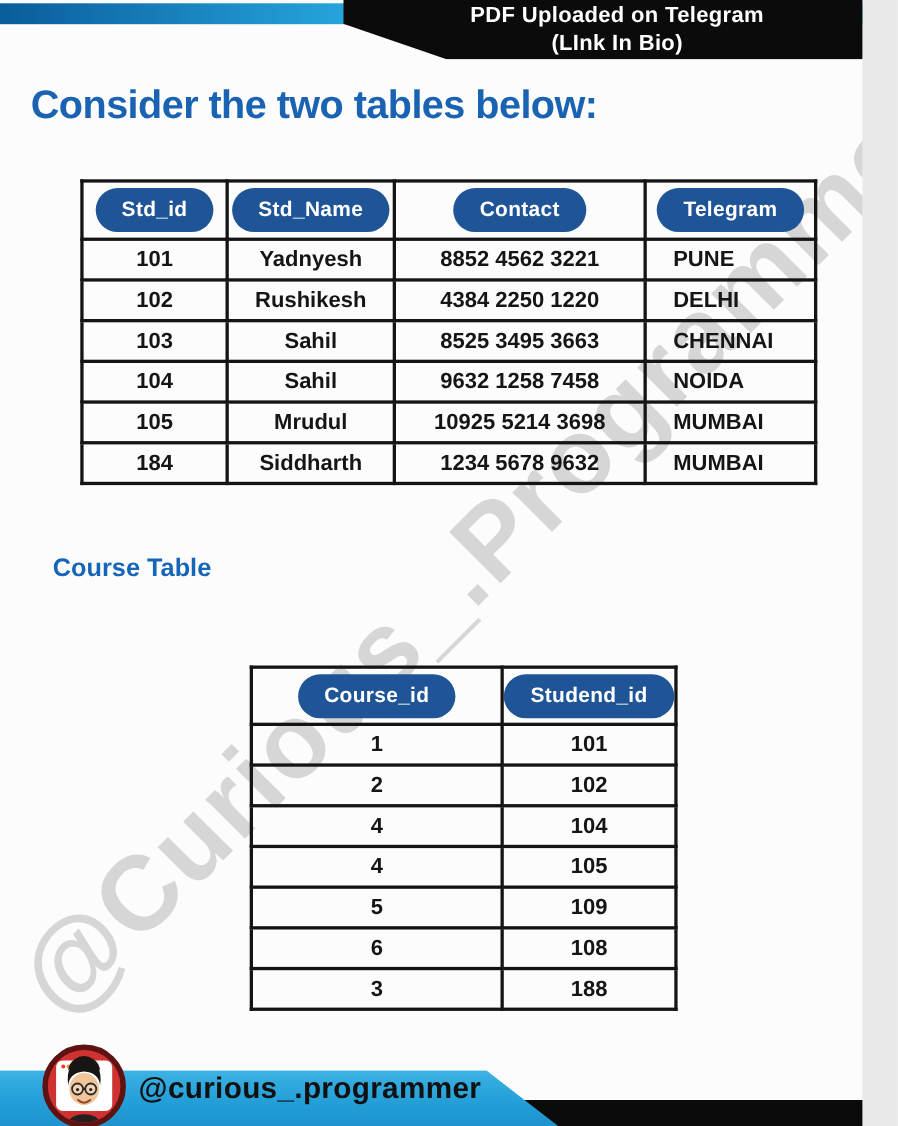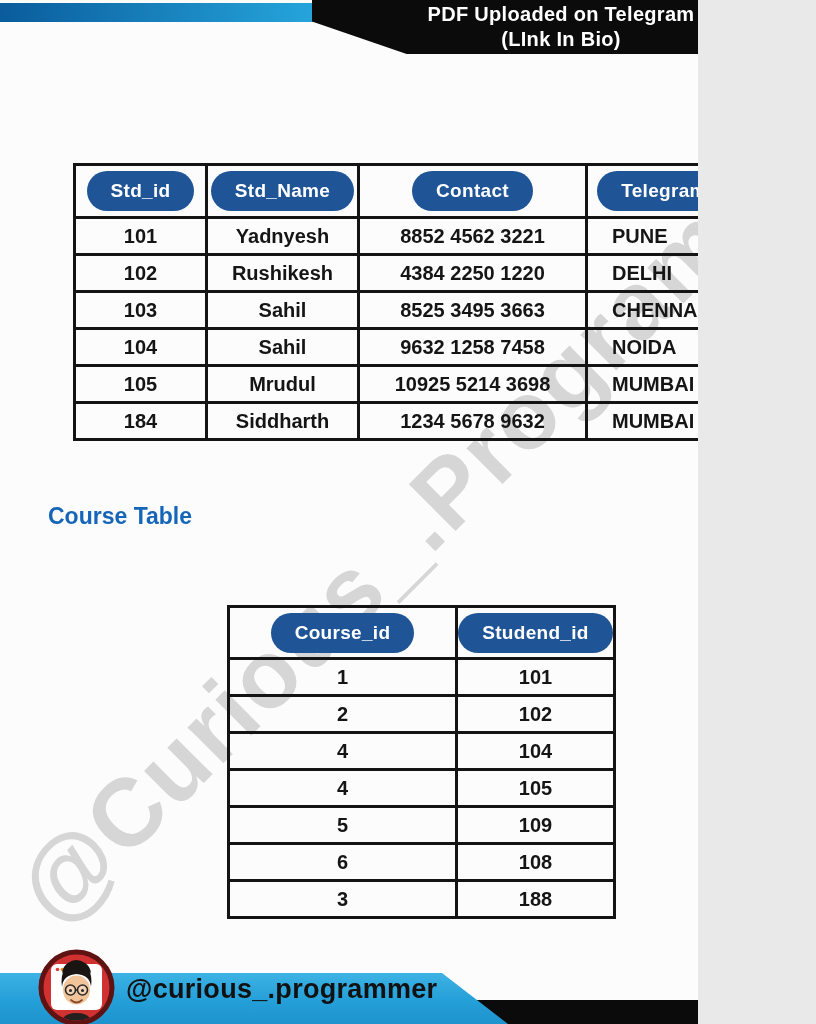--- a/index.html
+++ b/index.html
@@ -1,18 +1,18 @@
 <!DOCTYPE html>
 <html><head>
 <meta charset="utf-8">
 <style>
   * { margin:0; padding:0; box-sizing:border-box; }
   html,body { background:#e9e9e9; }
   .page {
-    position:relative; width:698px; height:1024px;
+    position:relative; width:784px; height:1024px;
     background:#fcfcfc; overflow:hidden;
     font-family:"Liberation Sans", sans-serif;
     padding-left:30px;
   }
   
   .top-bar {
     position:absolute; left:0; top:3px; width:816px; height:19px;
     background:linear-gradient(90deg,#0a5c9c 0%, #2ab1e6 45%, #2fb3e8 100%);
   }
   .banner {
@@ -80,20 +80,21 @@
 <div class="page">
 
   <div class="top-bar"></div>
   <div class="banner">
     <span>PDF Uploaded on Telegram</span>
     <span>(LInk In Bio)</span>
   </div>
 
   <div class="watermark">@Curious_.Programmer</div>
 
+  <div class="page-title">Consider the two tables below:</div>
   <div class="section-label label-course">Course Table</div>
 
   <table class="student-table">
     <colgroup>
       <col style="width:132px">
         <col style="width:152px">
         <col style="width:228px">
         <col style="width:155px">
     </colgroup>
     <thead>

